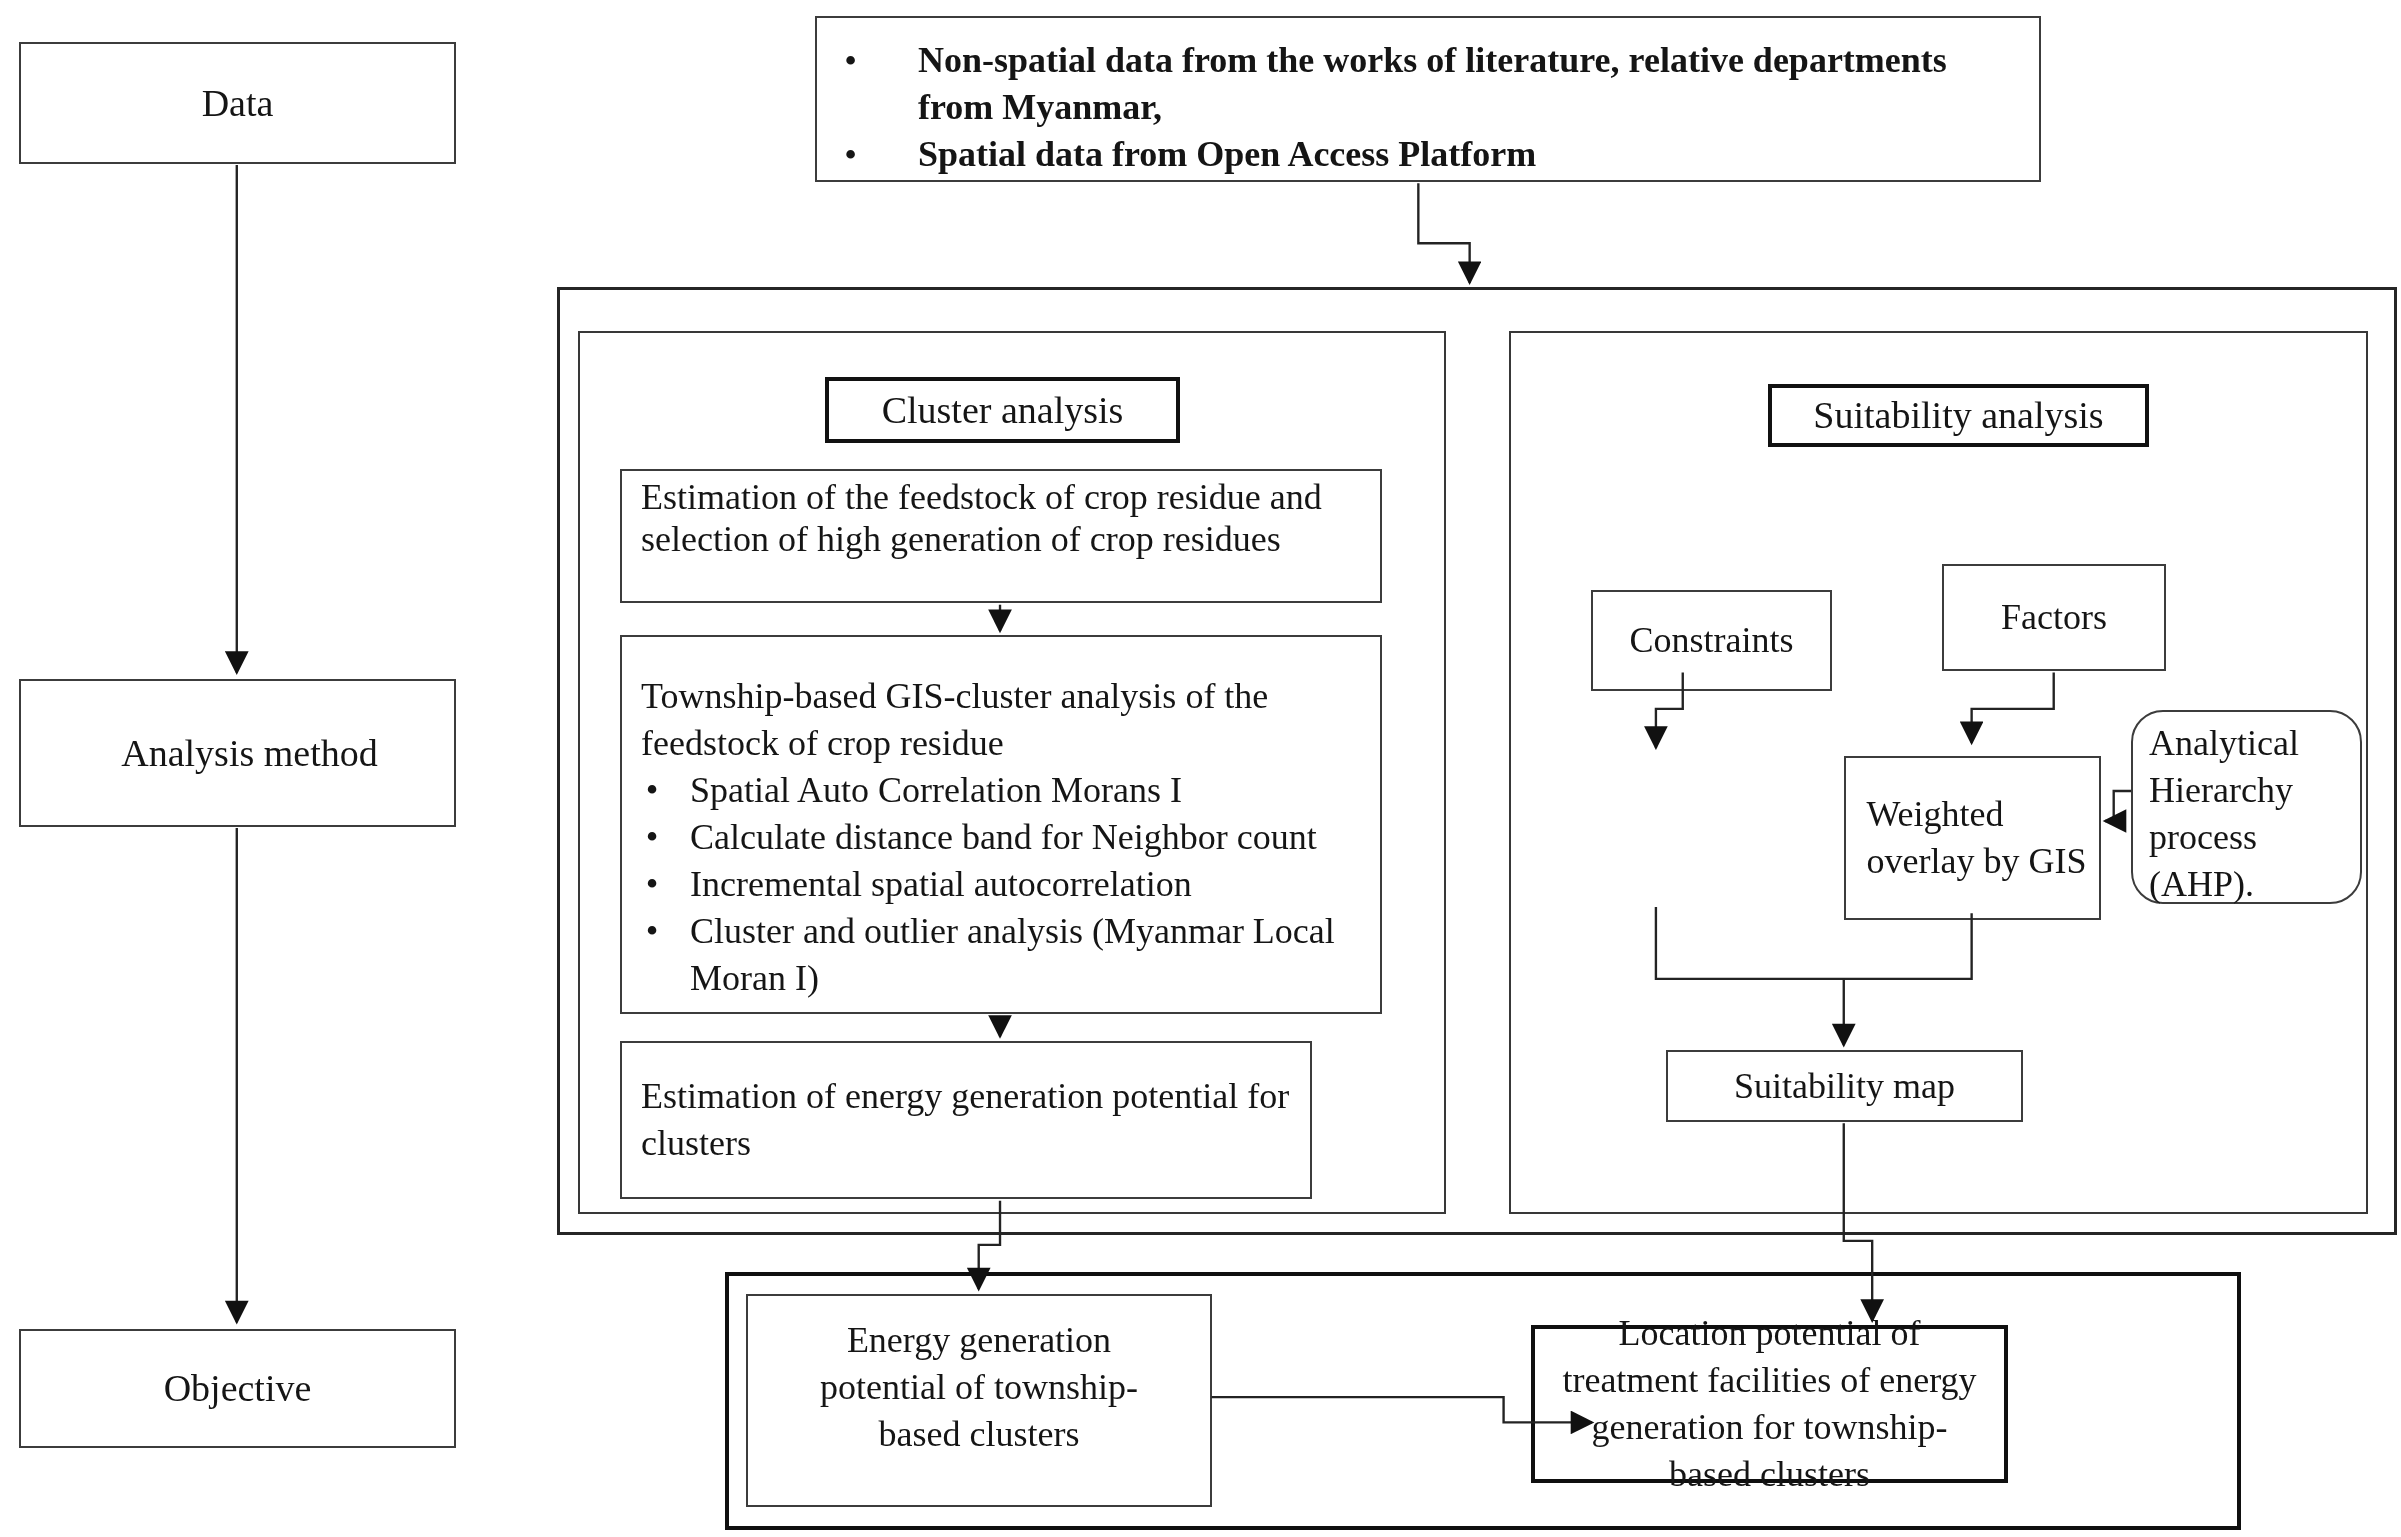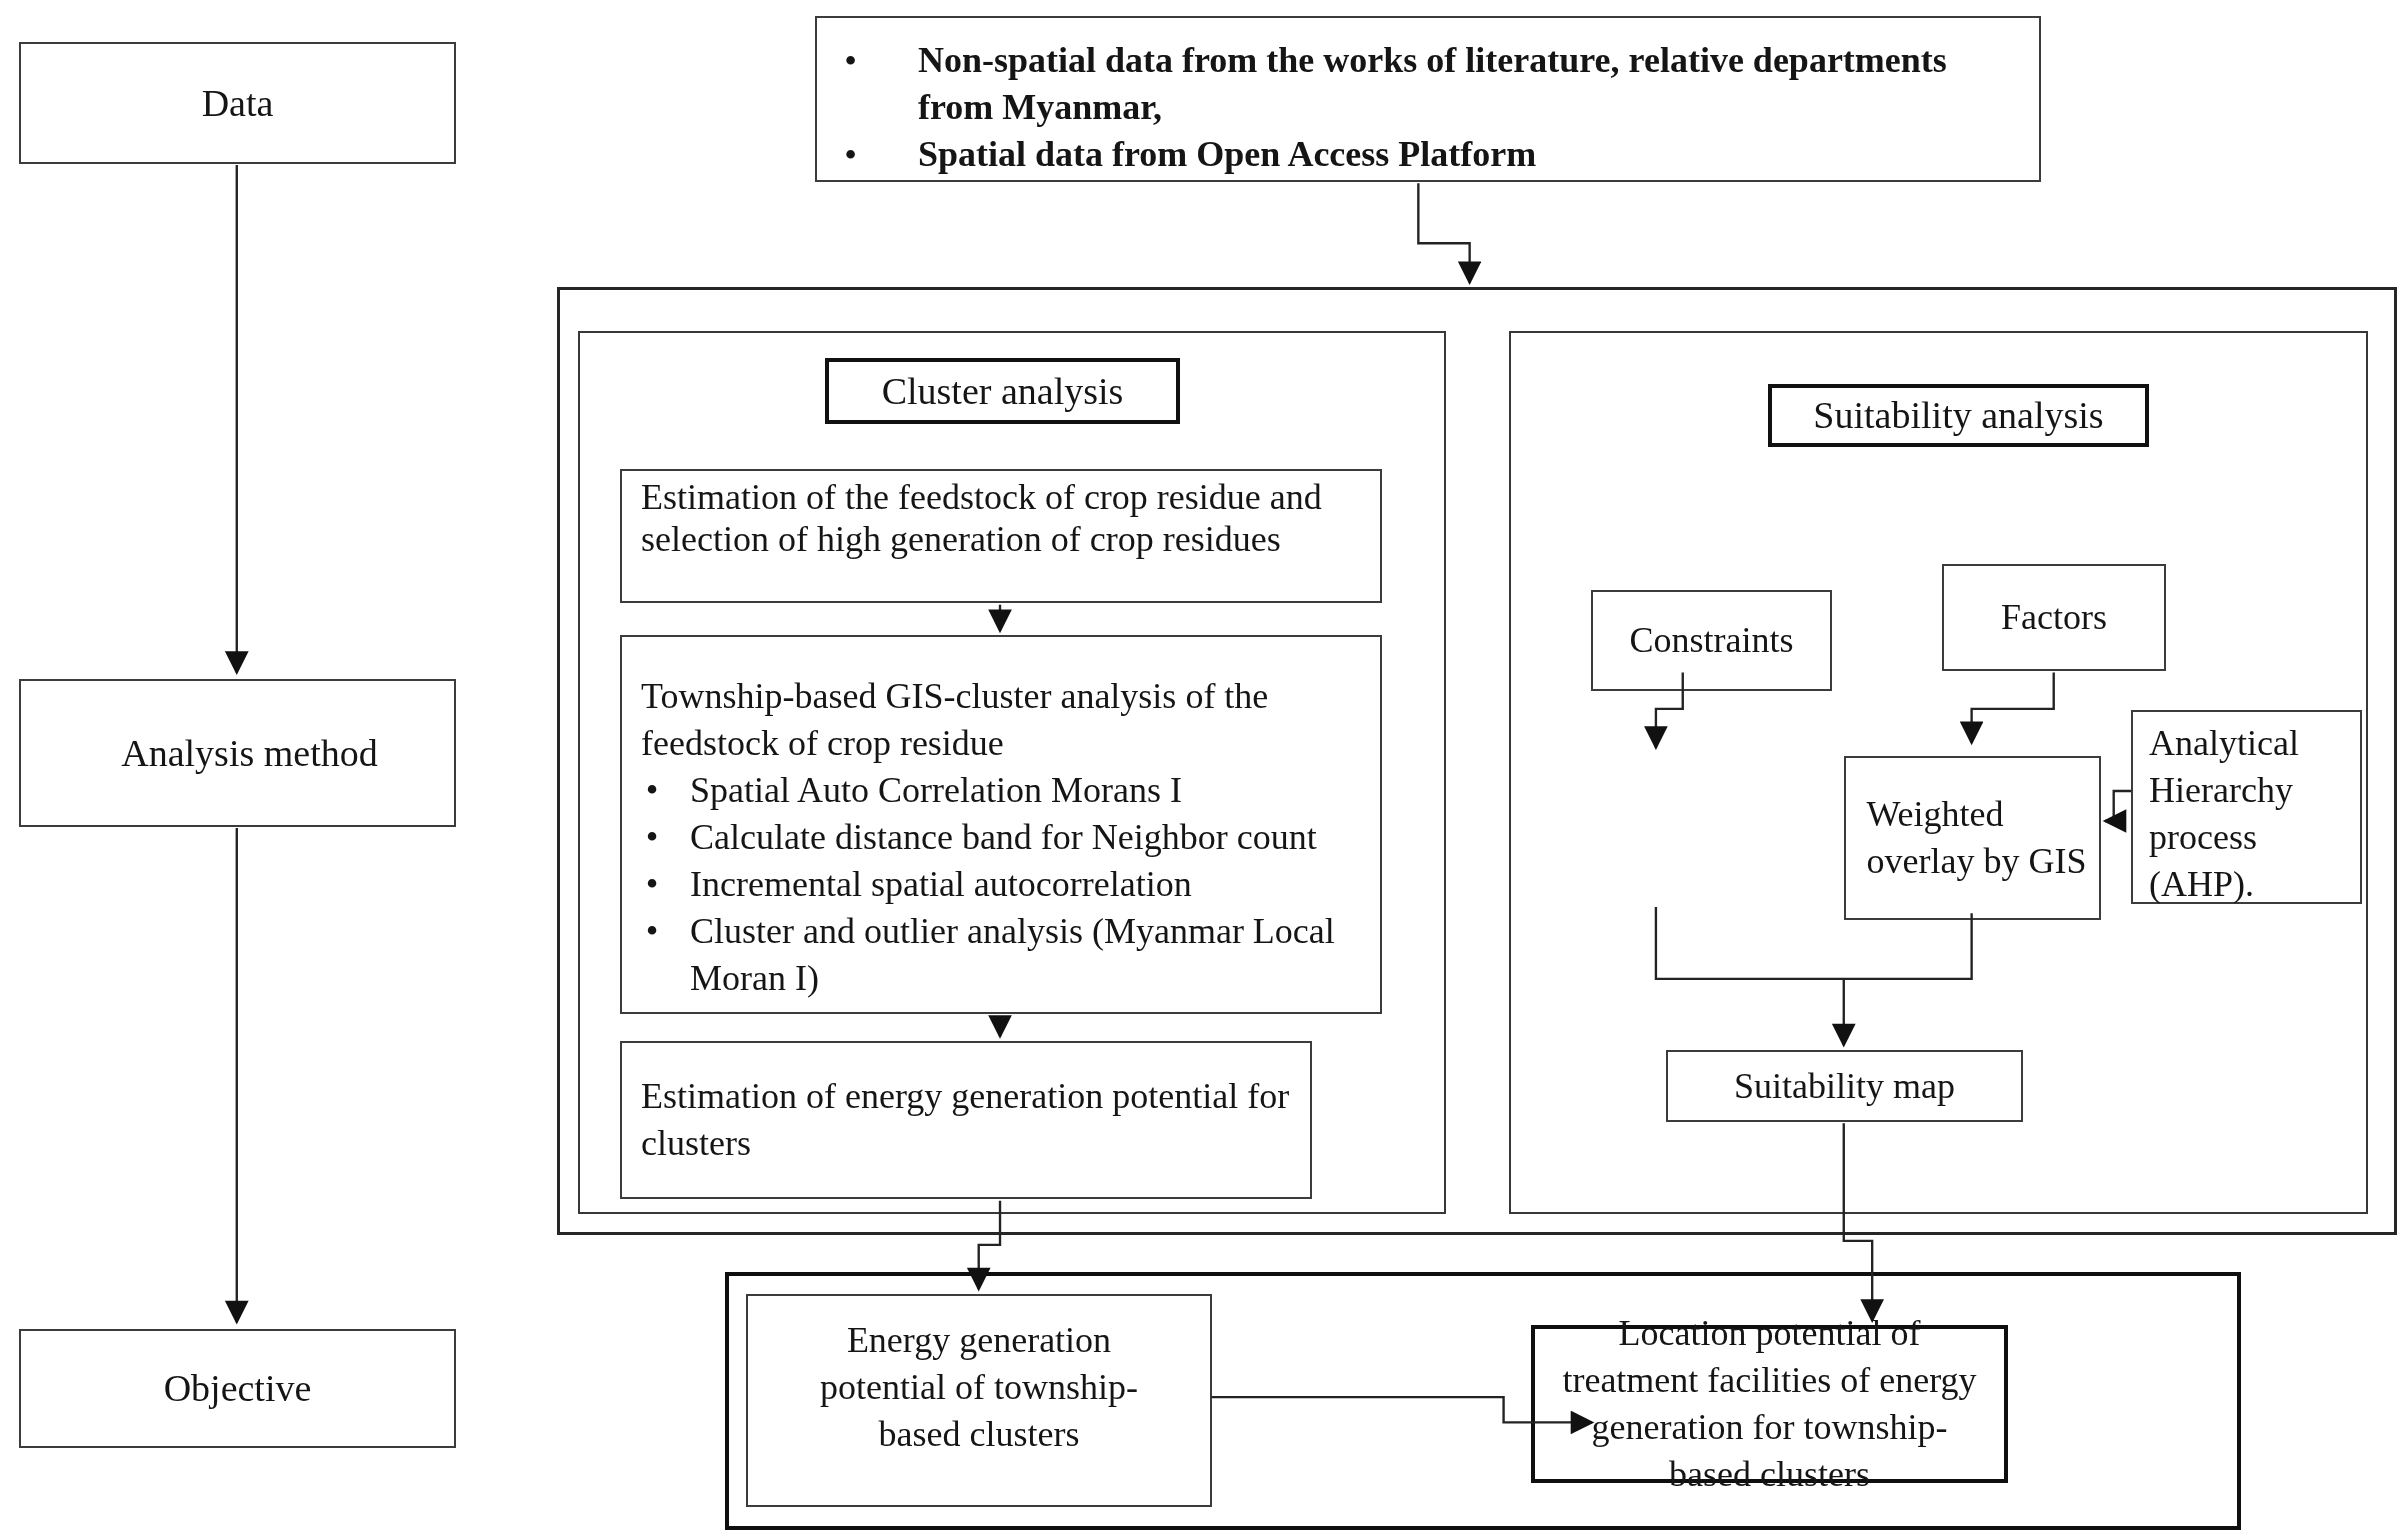--- a/index.html
+++ b/index.html
@@ -91,21 +91,21 @@
         <span class="bullet-marker"></span>
         <span class="bullet-text">Spatial data from Open Access Platform</span>
       </div>
     </div>
   </div>
 
   <div class="box container-box" style="left:557px; top:287px; width:1840px; height:948px;"></div>
 
   <div class="box panel" style="left:578px; top:331px; width:868px; height:883px;"></div>
 
-  <div class="box title-box center-box" style="left:825px; top:358px; width:355px; height:66px;">
+  <div class="box title-box center-box" style="left:825px; top:377px; width:355px; height:66px;">
     <span>Cluster analysis</span>
   </div>
 
   <div class="box" style="left:620px; top:469px; width:762px; height:134px; padding:4.7px 19px; line-height:42px;">
     <span>Estimation of the feedstock of crop residue and selection of high generation of crop residues</span>
   </div>
 
   <div class="box" style="left:620px; top:635px; width:762px; height:379px; padding:36px 19px 0 19px;">
     <div>Township-based GIS-cluster analysis of the feedstock of crop residue</div>
     <div class="twp-list">
@@ -144,21 +144,21 @@
 
   <div class="box center-box" style="left:1942px; top:564px; width:224px; height:107px;">
     <span>Factors</span>
   </div>
 
 
   <div class="box vcenter-left" style="left:1844px; top:748px; width:257px; height:164px; padding:0 8px 0 20.5px;margin-top:8px;">
     <span>Weighted overlay by GIS</span>
   </div>
 
-  <div class="box" style="left:2131px; top:710px; width:231px; height:194px; padding:8px 8px 0 16px;">
+  <div class="box" style="left:2131px; top:710px; width:231px; height:194px; padding:8px 8px 0 16px;border-radius:32px;">
     <span>Analytical Hierarchy process (AHP).</span>
   </div>
 
   <div class="box center-box" style="left:1666px; top:1050px; width:357px; height:72px;">
     <span>Suitability map</span>
   </div>
 
   <div class="box thick" style="left:725px; top:1272px; width:1516px; height:258px; background:transparent;"></div>
 
   <div class="box" style="left:746px; top:1294px; width:466px; height:213px; padding:20.5px 39px 0 39px; text-align:center;">

